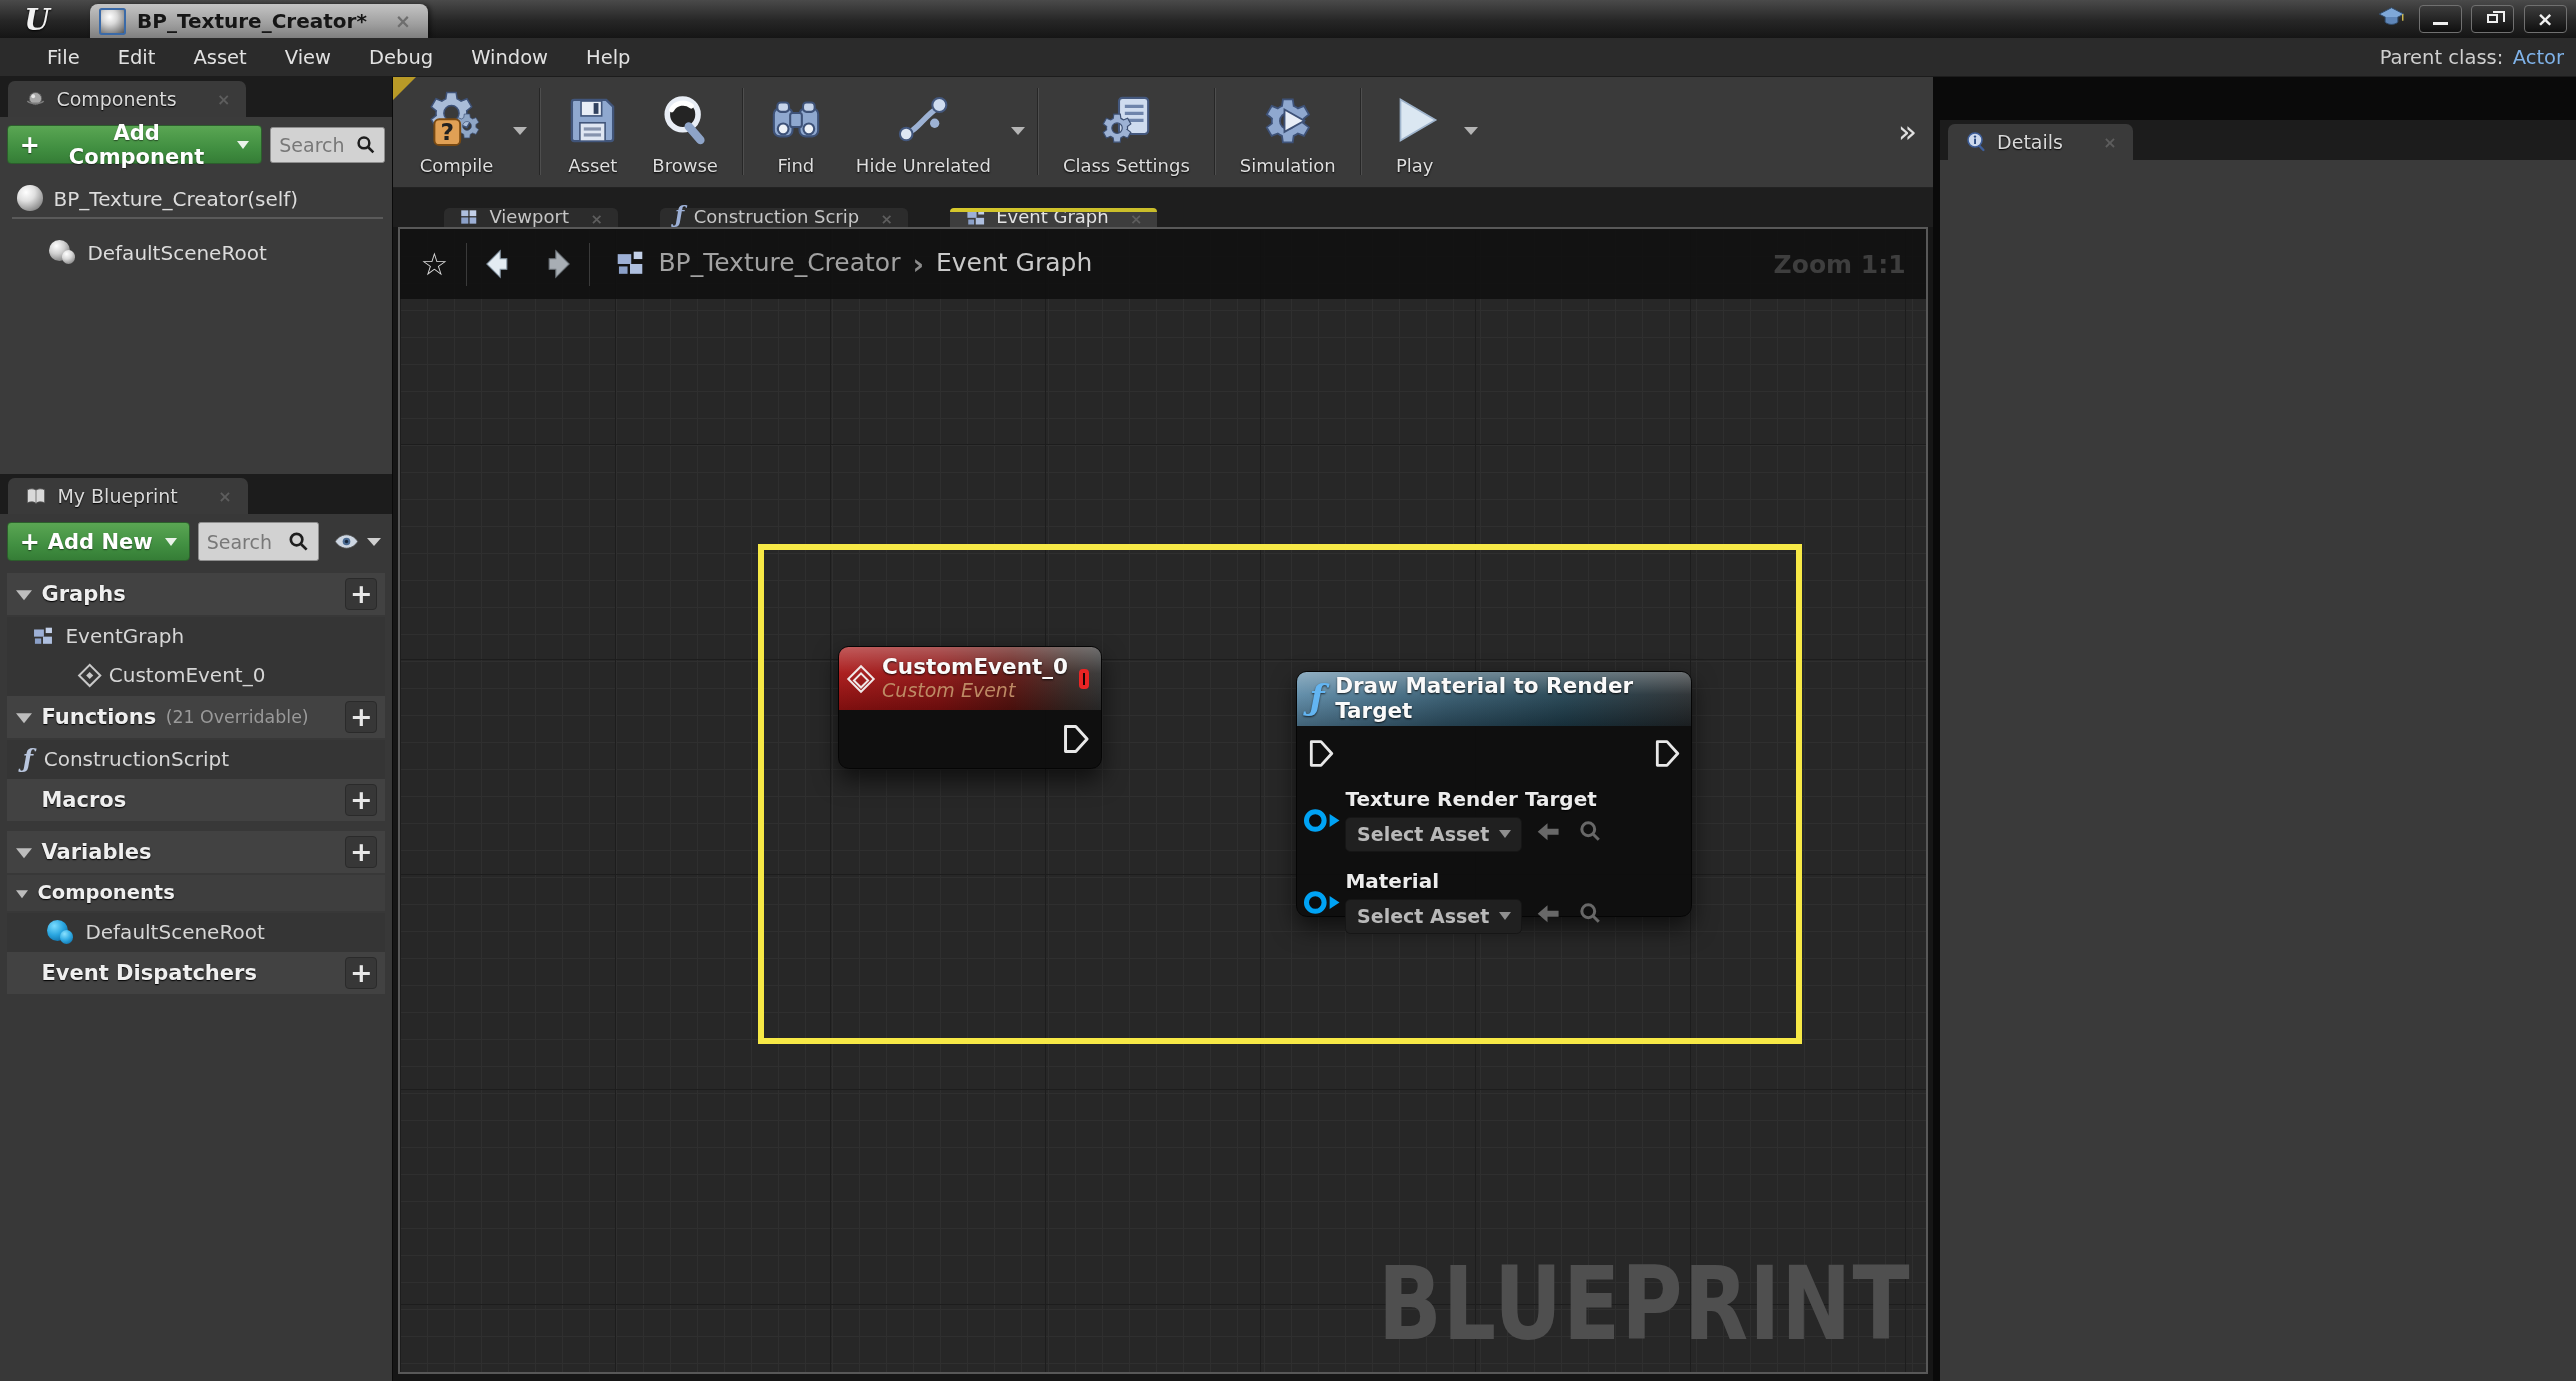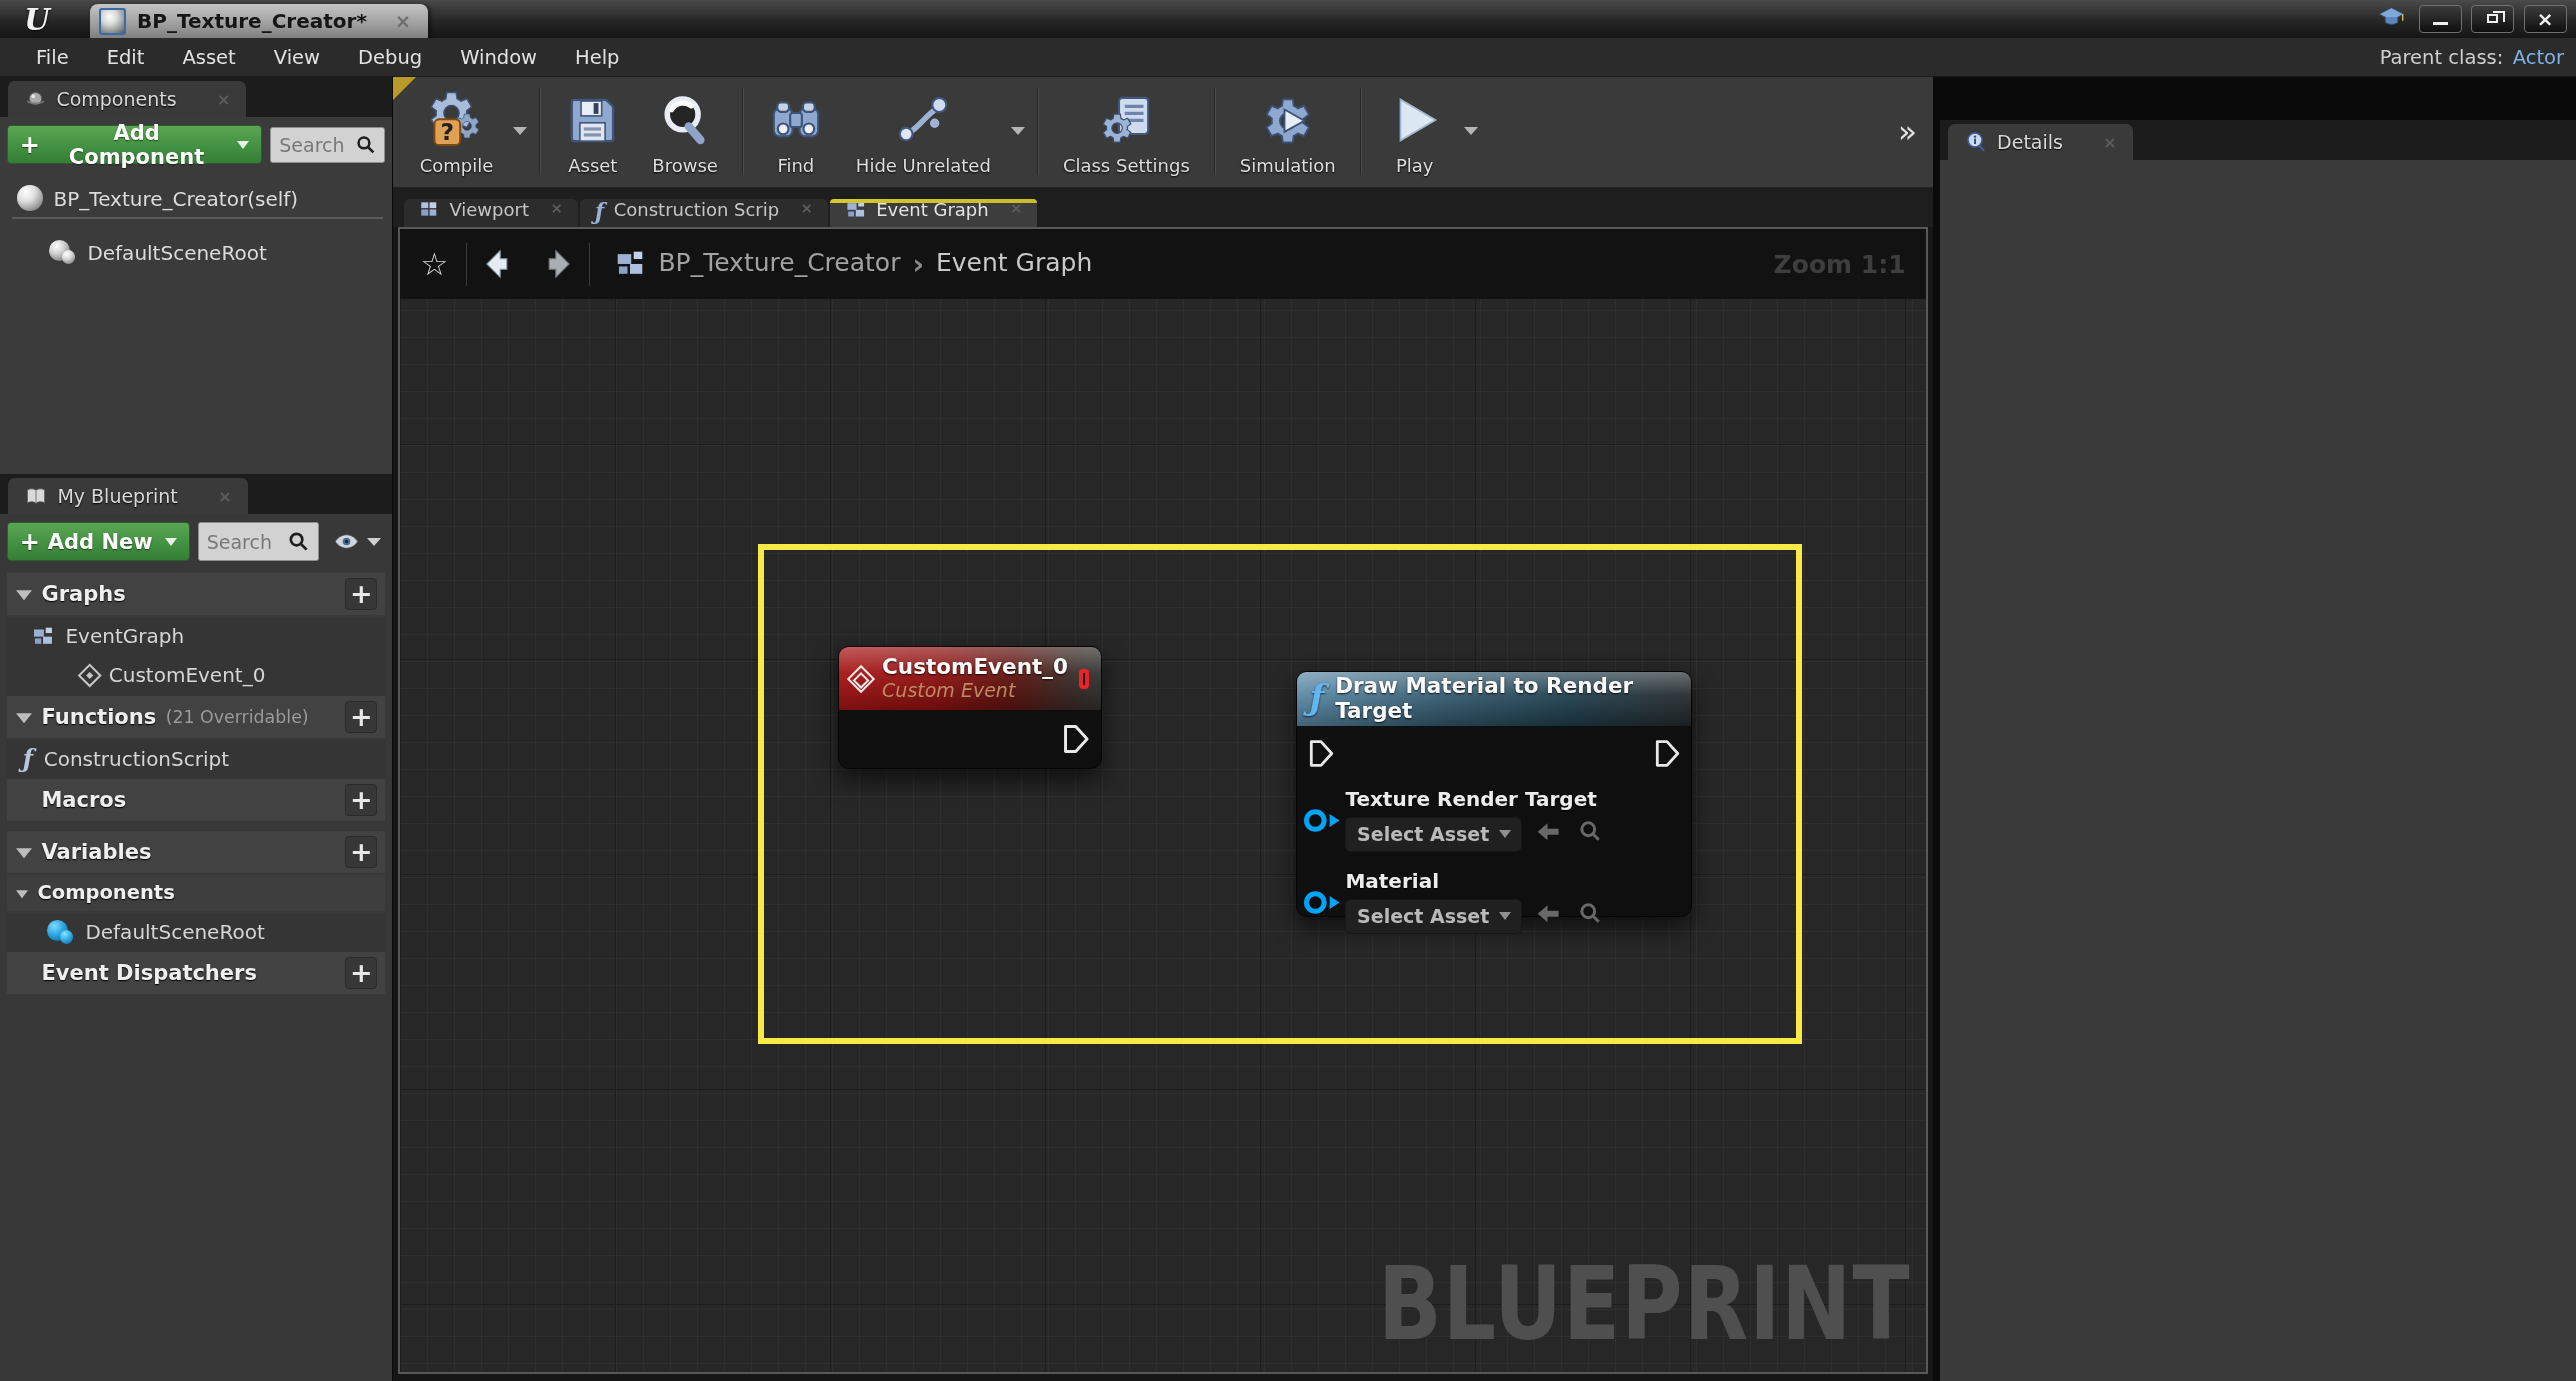--- a/index.html
+++ b/index.html
@@ -15,21 +15,21 @@
   .doc-tab-close { font-size:19px; color:#6e6e6e; margin-left:17.4px; font-weight:bold; }
   .titlebar-right { position:absolute; right:9.4px; top:4px; display:flex; align-items:center; gap:9.4px; }
   .cap-icon { width:35px; height:29.5px; }
   .winbtn { width:43px; height:28px; background:linear-gradient(180deg,#3c3c3c,#0f0f0f); border:1.3px solid #707070; border-radius:4px; display:flex; align-items:center; justify-content:center; color:#f0f0f0; }
   .winbtn .bar { width:14.8px; height:3.4px; background:#f0f0f0; margin-top:9.4px; }
   .winbtn .sq { width:10.7px; height:9.4px; border:2px solid #f0f0f0; position:relative; }
   .winbtn .sq::before { content:""; position:absolute; left:3.4px; top:-5.4px; width:10.7px; height:9.4px; border:2px solid #f0f0f0; border-bottom:none; border-left:none; }
   .winbtn.closebtn { font-size:20px; font-weight:bold; }
 
   
-  .menubar { height:39px; background:#2b2b2b; display:flex; align-items:center; padding-left:17px; flex:0 0 auto; position:relative; border-bottom:1.3px solid #1c1c1c; }
+  .menubar { height:39px; background:#2b2b2b; display:flex; align-items:center; padding-left:28px; flex:0 0 auto; position:relative; border-bottom:1.3px solid #1c1c1c; }
   .menu-item { font-size:19.5px; color:#e2e2e2; padding:0 19px; }
   .parent-class { position:absolute; right:12px; font-size:19.5px; color:#cfcfcf; display:flex; gap:9.4px; }
   .parent-class .pc-link { color:#7fb2e8; }
 
   
   .main { flex:1; display:flex; min-height:0; background:#0a0a0a; }
 
   
   .panel-tabstrip { height:40px; background:#1c1c1c; display:flex; align-items:flex-end; padding-left:8px; flex:0 0 auto; }
   .panel-tab { height:36px; background:#3a3a3a; border-radius:6.7px 6.7px 0 0; display:flex; align-items:center; gap:9.4px; padding:0 16px; }
@@ -83,21 +83,21 @@
   .toolbar::before { content:""; position:absolute; left:0; top:0; border-left:23px solid #b99a27; border-bottom:23px solid transparent; }
   .tbtn { display:flex; flex-direction:column; align-items:center; justify-content:flex-end; padding:4px 16px 5.4px 16px; gap:4px; }
   .tbtn .ticon { height:62px; display:flex; align-items:center; justify-content:center; }
   .tbtn .tlabel { font-size:18px; color:#dedede; text-shadow:0 1.3px 2px #000; white-space:nowrap; }
   .tb-dd { align-self:center; margin:0 4px; width:0; height:0; border-left:7.4px solid transparent; border-right:7.4px solid transparent; border-top:8.7px solid #b4b4b4; }
   .tb-sep { width:2px; background:#262626; border-right:0.7px solid #4e4e4e; margin:6.7px 8px; }
   .tb-overflow { margin-left:auto; align-self:center; color:#e0e0e0; font-size:31px; padding-right:9.4px; }
 
   
   .doc-tabstrip { height:39px; background:#1e1e1e; display:flex; align-items:flex-end; padding-left:10.7px; gap:2.7px; flex:0 0 auto; }
-  .gtab { height:28px; display:flex; align-items:flex-start; gap:9.4px; padding:0 14.8px; background:#2c2c2c; border-radius:5.4px 5.4px 0 0; position:relative; }
+  .gtab { height:19px; display:flex; align-items:flex-end; gap:9.4px; padding:0 14.8px; background:#2c2c2c; border-radius:5.4px 5.4px 0 0; position:relative;margin-left:40px; }
   .gtab .gt-label { font-size:18px; color:#c6c6c6; }
   .gtab .gt-close { font-size:14.8px; color:#5d5d5d; margin-left:12px; font-weight:bold; }
   .gtab.active { background:#3d3d3d; }
   .gtab.active::before { content:""; position:absolute; left:0; right:0; top:0; height:4px; background:linear-gradient(90deg,#d6c82c,#c9bd2a); border-radius:5.4px 5.4px 0 0; }
   .gtab.active .gt-label { color:#e4e4e4; }
 
   
   .graph { flex:1; margin:0 5.4px 6.7px 5.4px; position:relative; border:2px solid #585858; overflow:hidden;
     background-color:#272727;
     background-image:

